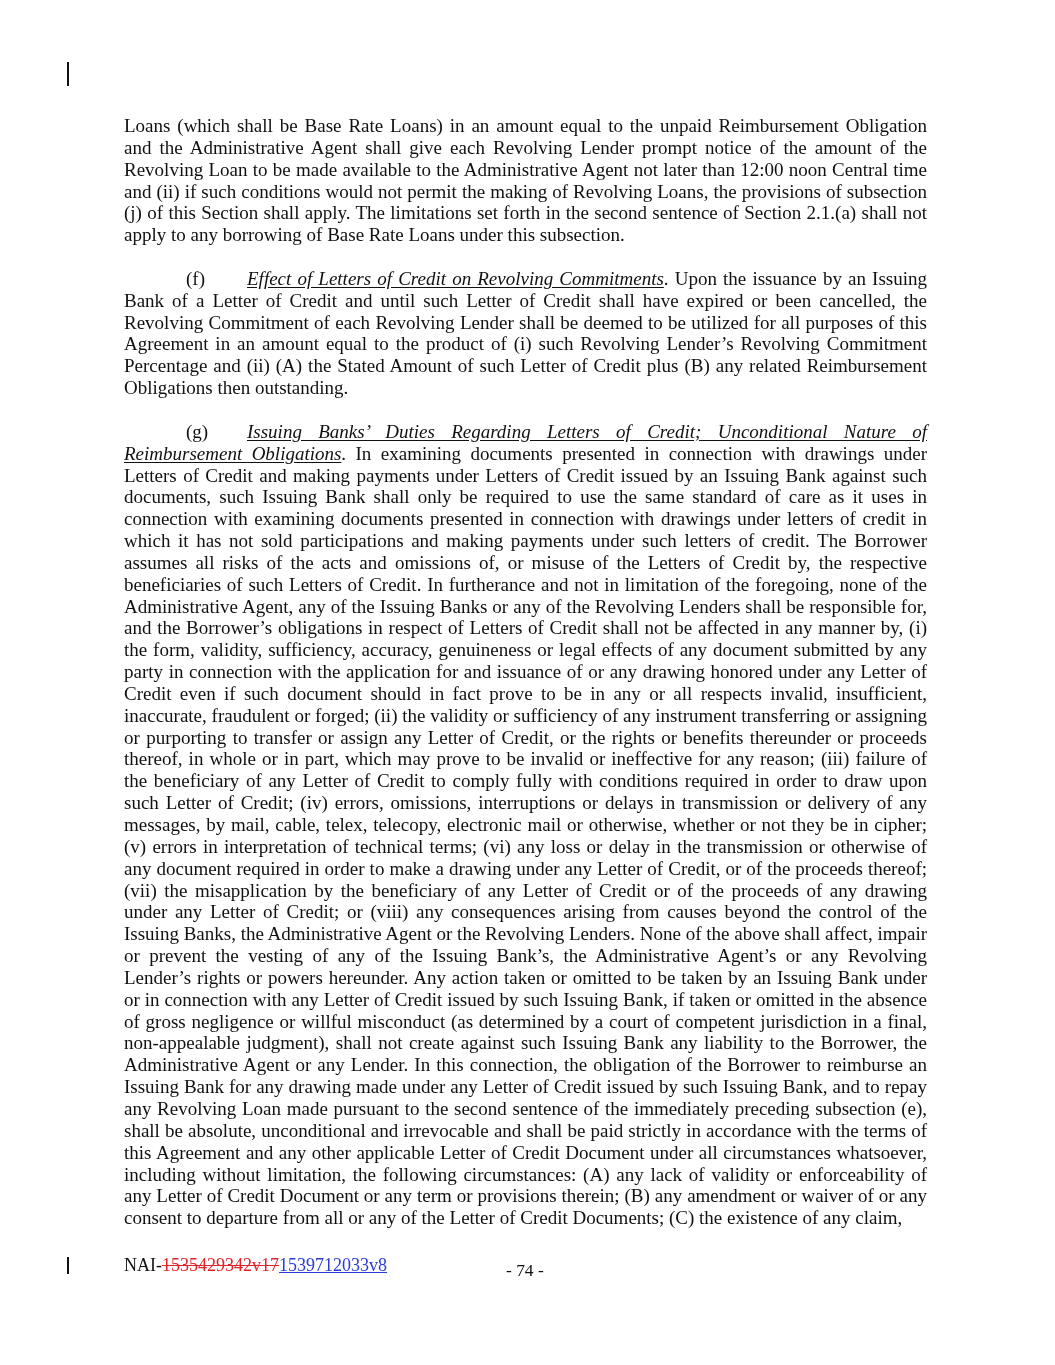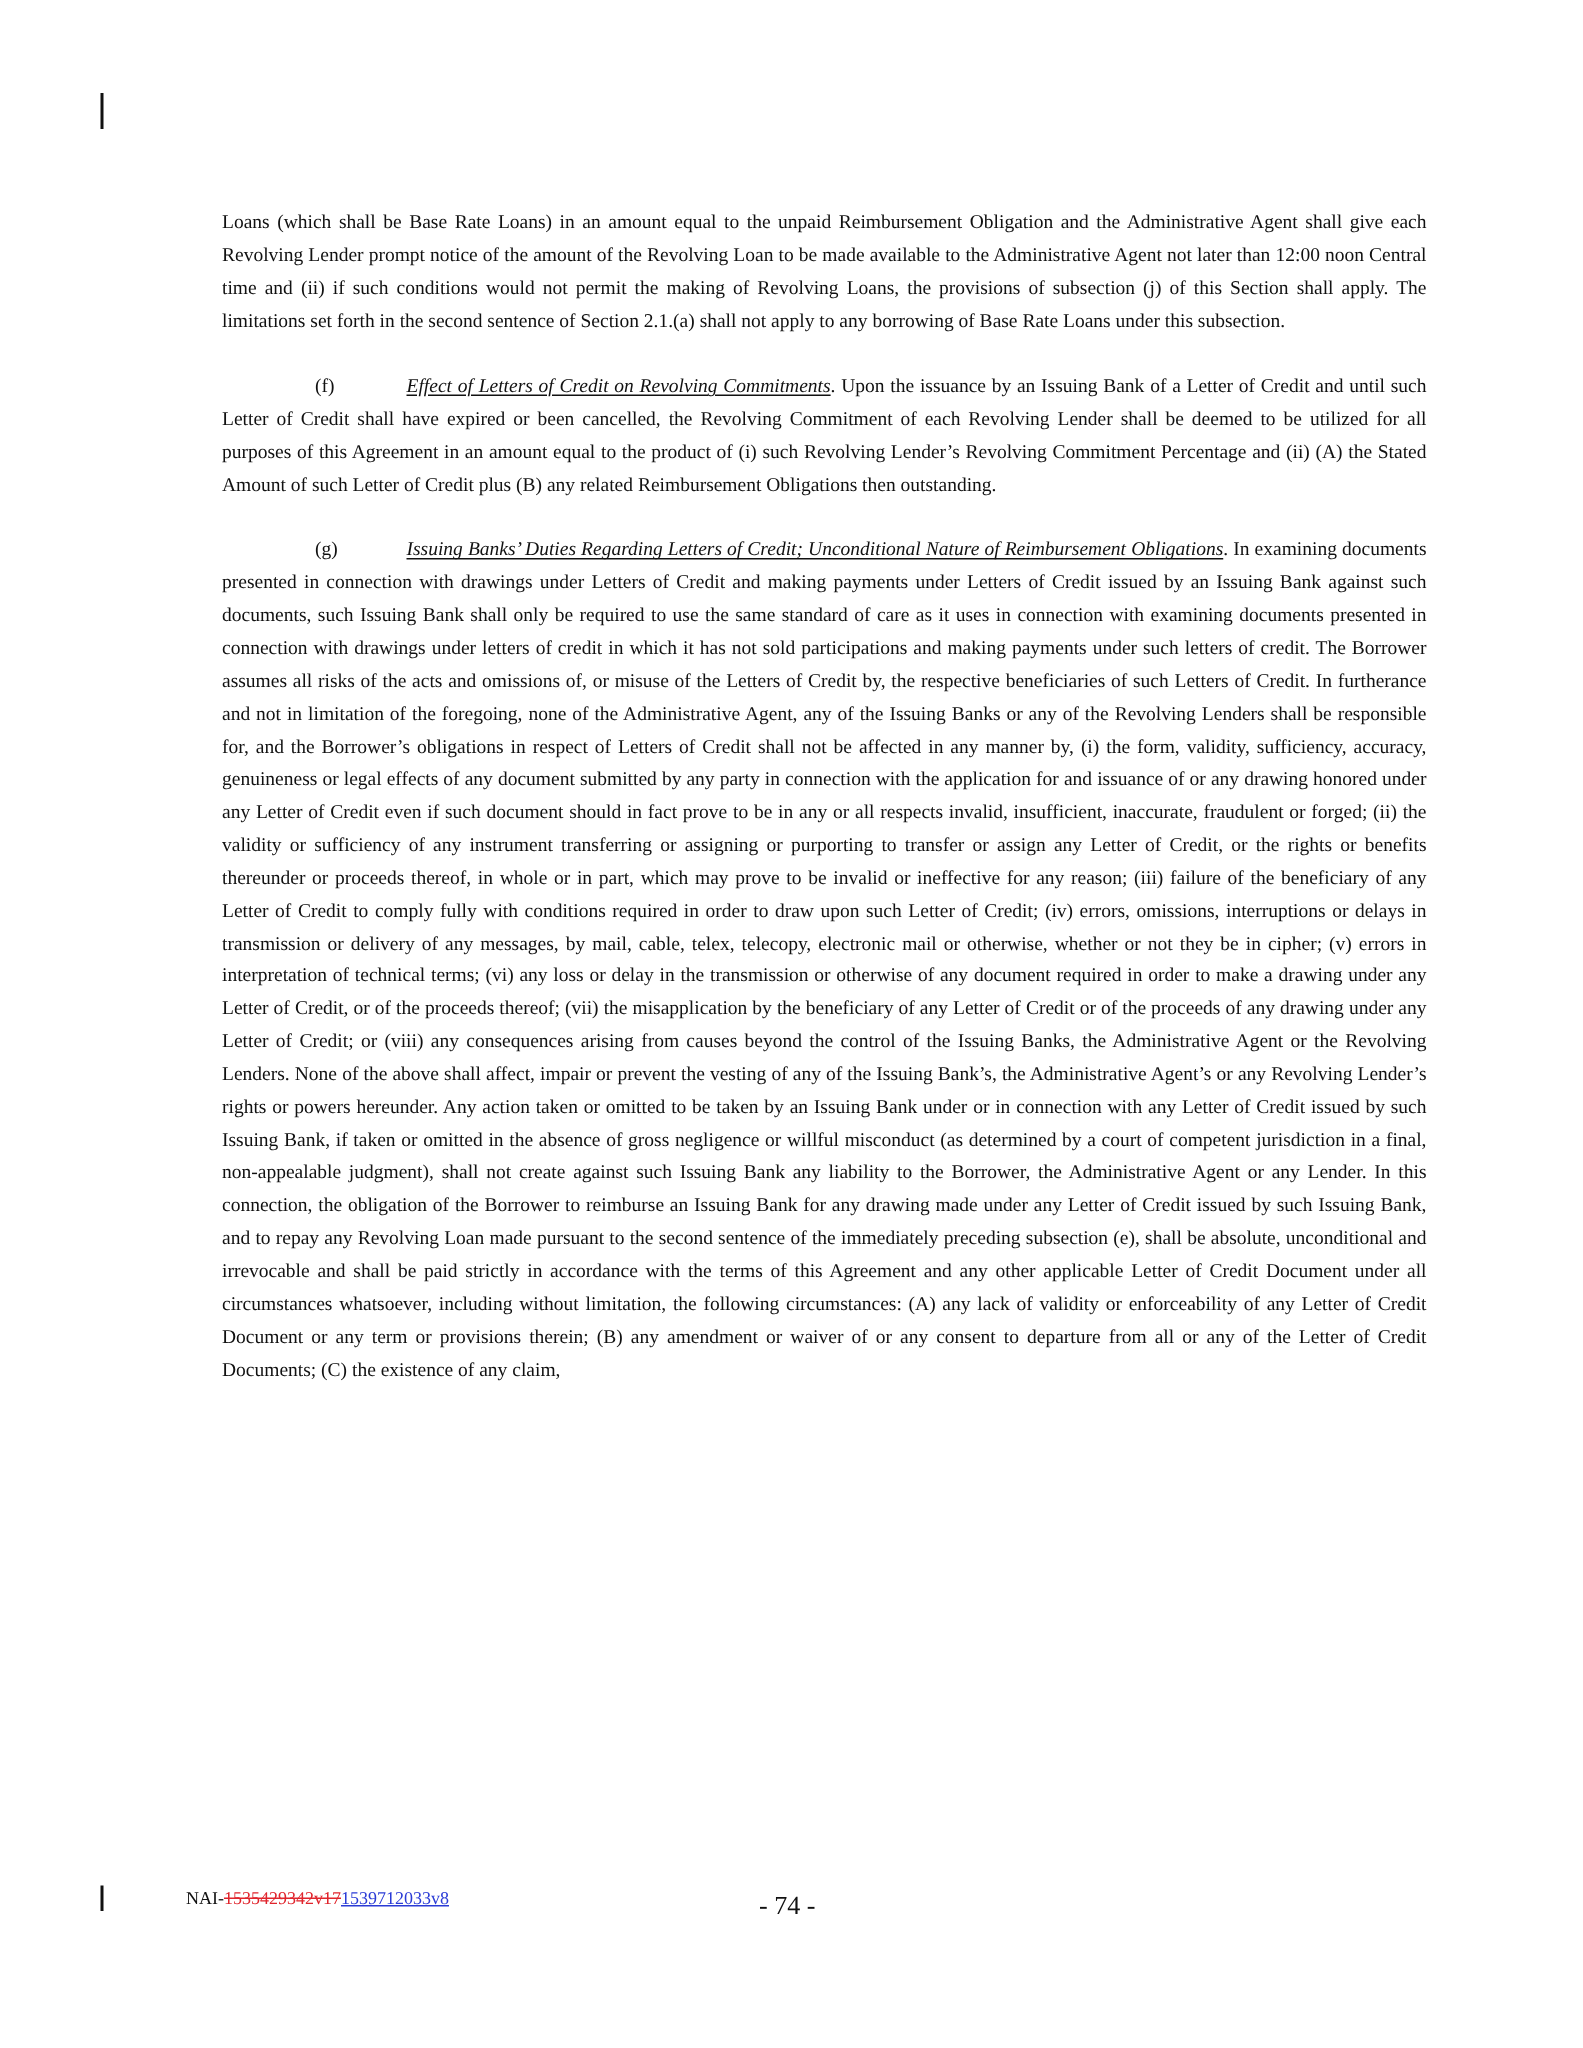--- a/index.html
+++ b/index.html
@@ -32,26 +32,25 @@
       height: 24px;
     }
     .change-bar.bottom {
       left: 67px;
       top: 1257px;
       height: 17px;
     }
     .body-text {
       position: absolute;
       left: 124px;
-      top: 137px;
+      top: 115px;
       width: 803px;
-      font-size: 13px;
+      font-size: 19px;
       line-height: 21.85px;
       text-align: justify;
-      margin-left: 24px;
     }
     .body-text p {
       margin: 0 0 21.85px 0;
     }
     .body-text p.para {
       text-indent: 62px;
     }
     .sec-label {
       display: inline-block;
       width: 61px;
@@ -59,21 +58,21 @@
     }
     .heading {
       text-decoration: underline;
       text-underline-offset: 2px;
       font-style: italic;
     }
     .footer-id {
       position: absolute;
       left: 124px;
       top: 1257px;
-      font-size: 12px;
+      font-size: 18px;
       line-height: 16px;
       color: #111111;
       white-space: nowrap;
     }
     .footer-id .deleted {
       color: #e0242c;
       text-decoration: line-through;
     }
     .footer-id .inserted {
       color: #2a3bd6;

